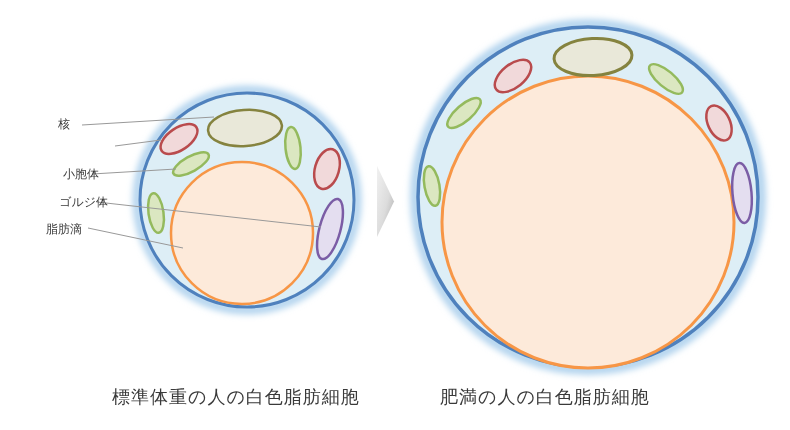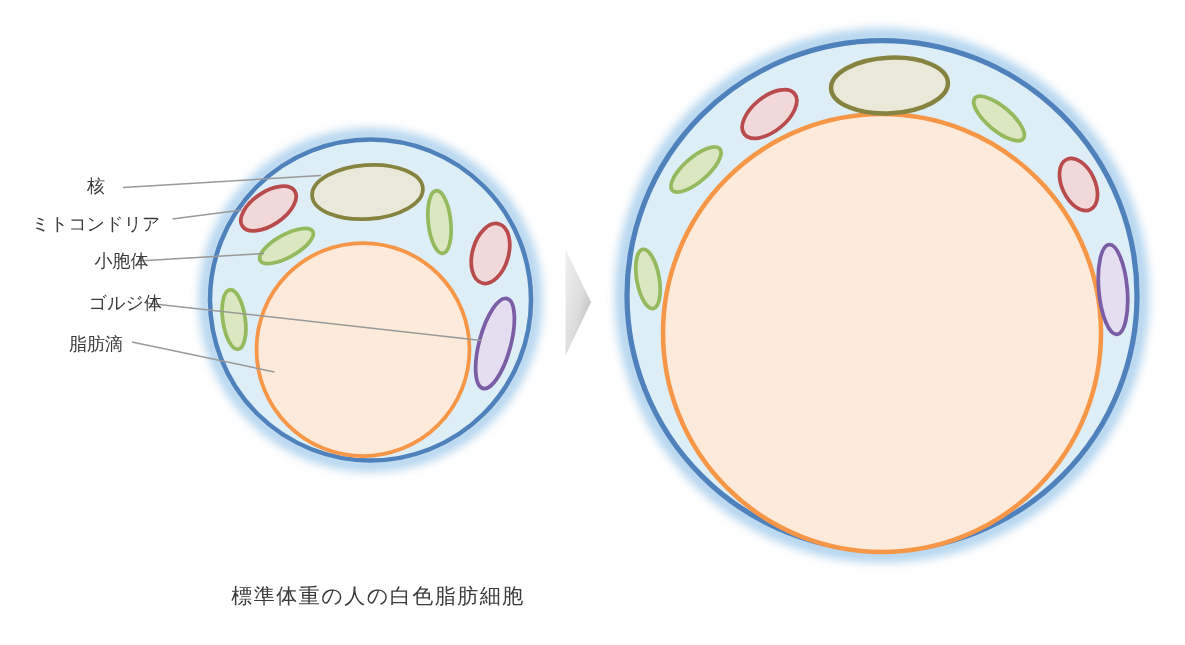--- a/index.html
+++ b/index.html
@@ -14,25 +14,24 @@
   .organelle-label{
     position:absolute;
     font-size:12px;
     line-height:14px;
     color:#3a3a3a;
     text-align:right;
     white-space:nowrap;
   }
   .cell-caption{
     position:absolute;
-    font-size:14px;
+    font-size:18px;
     line-height:16px;
     letter-spacing:1px;
     color:#3a3a3a;
-    text-align:center;
     white-space:nowrap;
   }
 </style>
 </head>
 <body>
 
 <div class="stage">
 
   <svg width="790" height="430" viewBox="0 0 790 430">
     <defs>
@@ -77,20 +76,20 @@
     <g stroke="#999999" stroke-width="1">
       <line x1="82" y1="125" x2="214" y2="117"></line>
       <line x1="115" y1="146" x2="161" y2="140"></line>
       <line x1="92" y1="174" x2="176" y2="169"></line>
       <line x1="97" y1="202" x2="321" y2="227"></line>
       <line x1="88" y1="228" x2="183" y2="248"></line>
     </g>
   </svg>
 
   <div class="organelle-label" style="left:0;top:117px;width:70px;">核</div>
-  <div class="organelle-label" style="left:0;top:142px;width:107px;">ミトコンドリア</div>
   <div class="organelle-label" style="left:0;top:167px;width:87px;margin-left:12px;">小胞体</div>
   <div class="organelle-label" style="left:18px;top:195px;width:90px;">ゴルジ体</div>
   <div class="organelle-label" style="left:0;top:222px;width:82px;">脂肪滴</div>
 
   <div class="cell-caption" style="left:112px;top:389px;width:280px;">標準体重の人の白色脂肪細胞</div>
+  <div class="cell-caption" style="left:440px;top:389px;width:280px;">肥満の人の白色脂肪細胞</div>
 
 </div>
 
 </body></html>

